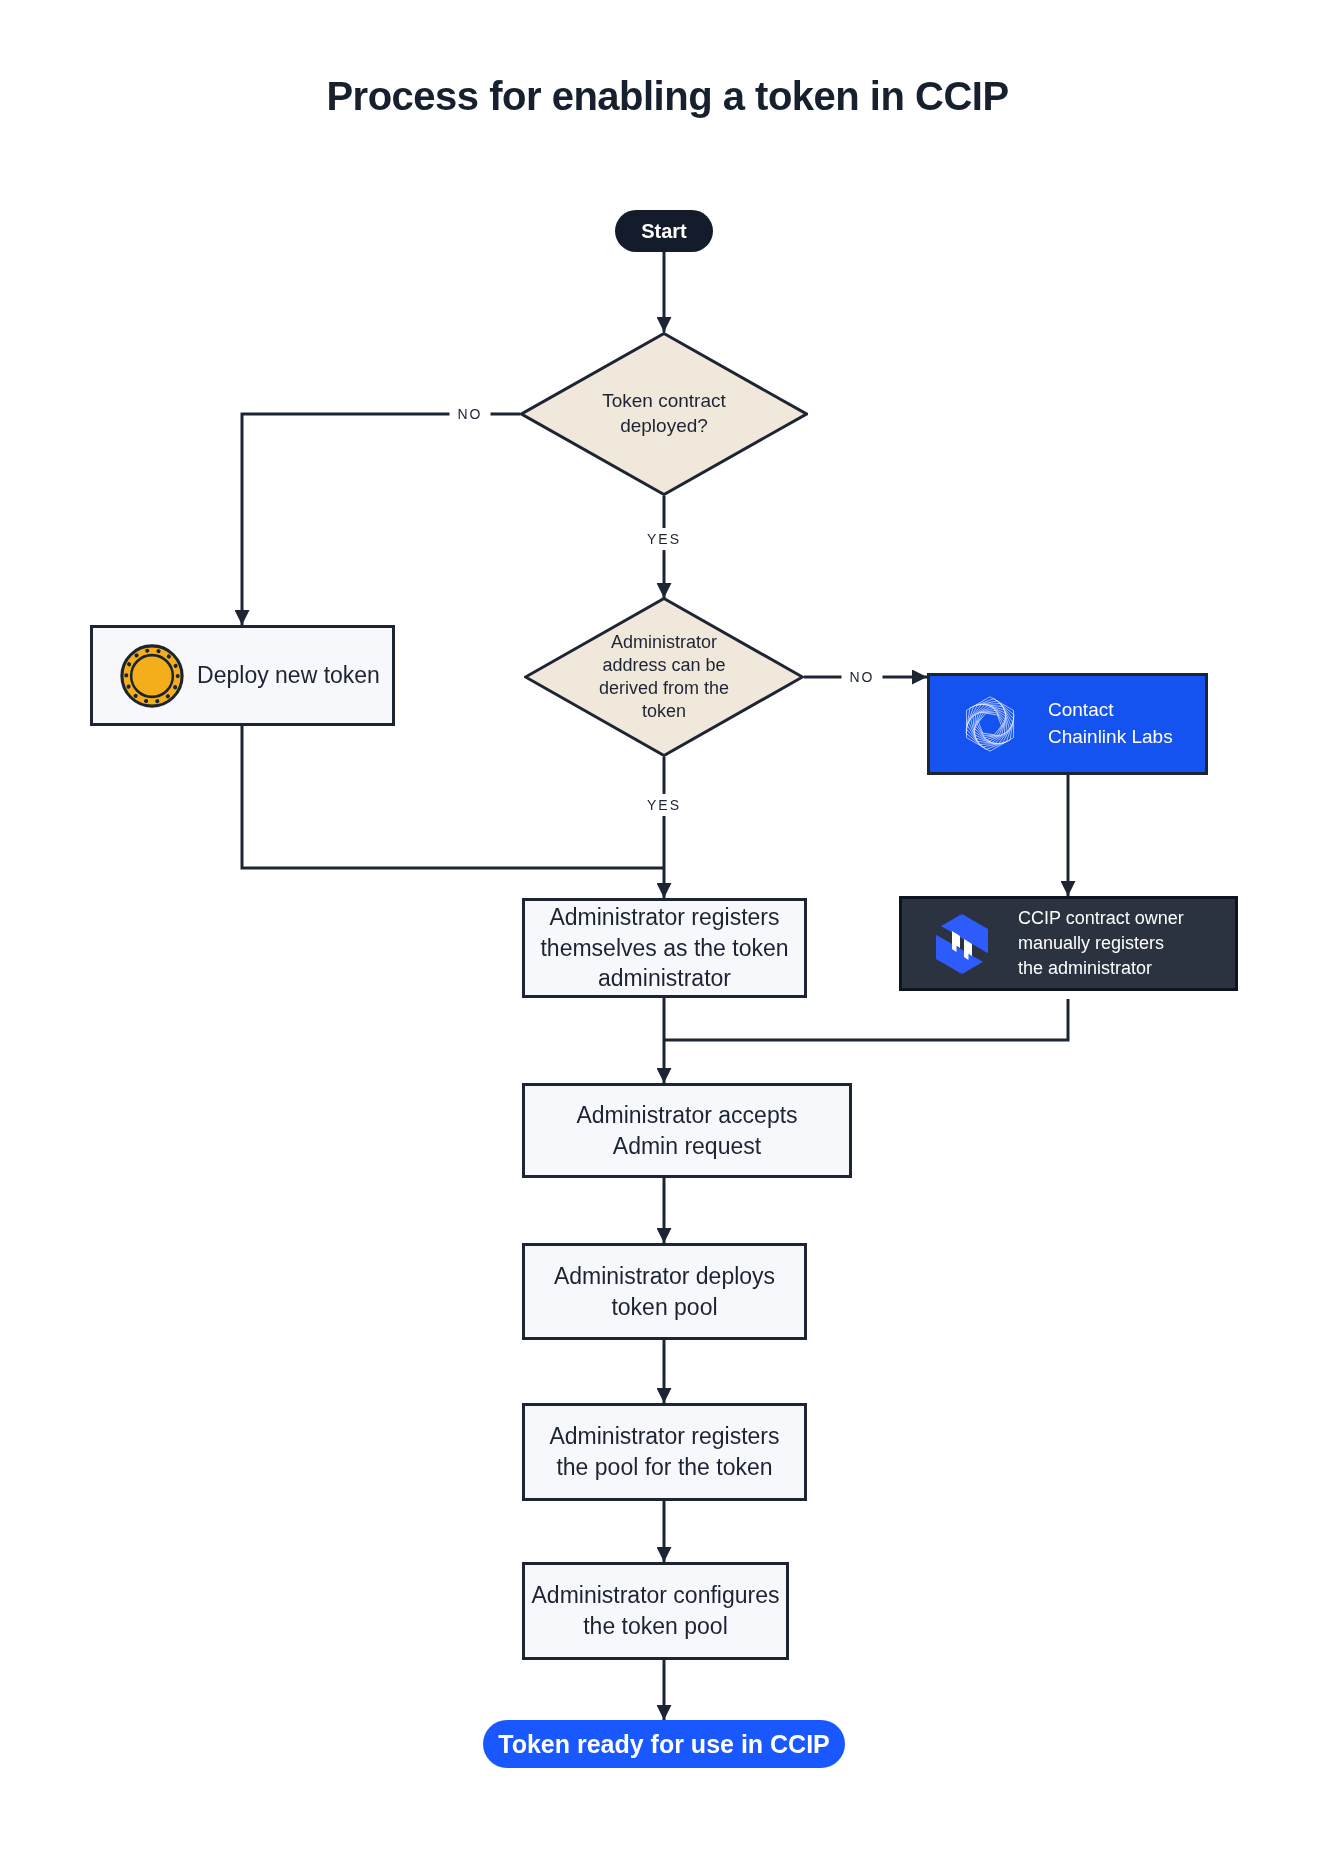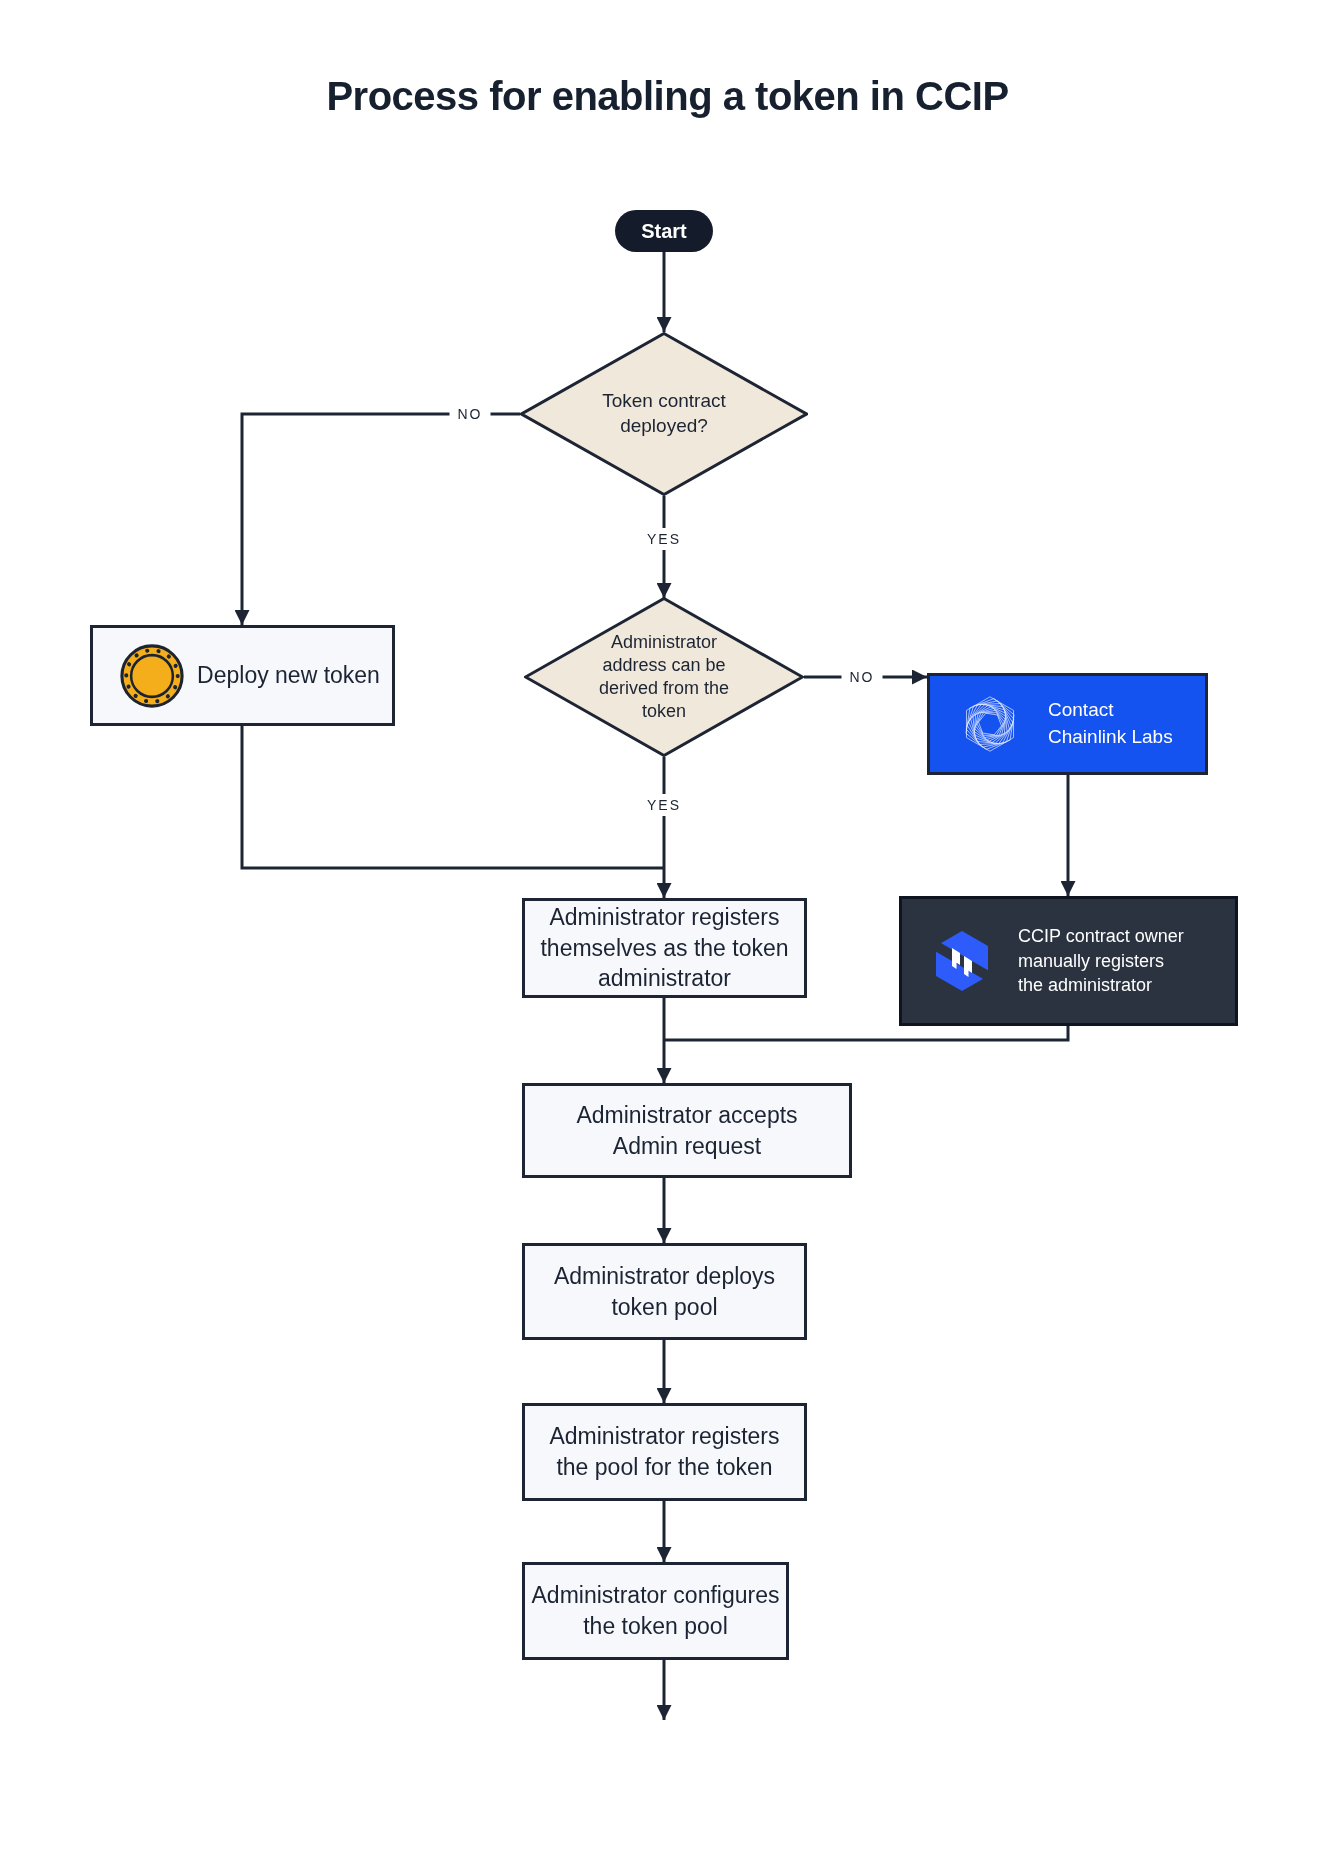--- a/index.html
+++ b/index.html
@@ -20,21 +20,21 @@
   .d2-shape,.d2-label{left:524px;top:597px;width:280px;height:160px;}
   .d2-label{font-size:18px;line-height:1.28;}
   .box{background:#f6f8fc;border:3px solid #1d2433;display:flex;align-items:center;justify-content:center;
        text-align:center;white-space:pre-line;font-size:23px;line-height:1.33;color:#1c2433;}
   .box-deploy{left:90px;top:625px;width:305px;height:101px;justify-content:flex-start;padding-left:26px;}
   .box-deploy .lbl{flex:1;text-align:center;}
   .box-contact{left:927px;top:625px;width:281px;height:102px;background:#1553f0;border:3px solid #1d2433;
                color:#fff;display:flex;align-items:center;justify-content:flex-start;padding-left:30px;
                font-size:19px;line-height:1.4;white-space:pre-line;text-align:left;margin-top:48px;}
   .box-contact .lbl{margin-left:28px;}
-  .box-dark{left:899px;top:896px;width:339px;height:130px;background:#2a333f;border:3px solid #0f1520;
+  .box-dark{left:899px;top:896px;width:339px;height:95px;background:#2a333f;border:3px solid #0f1520;
             color:#fff;display:flex;align-items:center;justify-content:flex-start;padding-left:28px;
             font-size:18px;line-height:1.38;white-space:pre-line;text-align:left;}
   .box-dark .lbl{margin-left:24px;}
   .b1{left:522px;top:898px;width:285px;height:100px;}
   .b2{left:522px;top:1083px;width:330px;height:95px;}
   .b3{left:522px;top:1243px;width:285px;height:97px;}
   .b4{left:522px;top:1403px;width:285px;height:98px;}
   .b5{left:522px;top:1562px;width:267px;height:98px;}
   .pill-end{left:483px;top:1720px;width:362px;height:48px;background:#1a58ff;border-radius:24px;
             display:flex;align-items:center;justify-content:center;color:#fff;
@@ -146,19 +146,20 @@
 
   <div class="node box b2">Administrator accepts
 Admin request</div>
   <div class="node box b3">Administrator deploys
 token pool</div>
   <div class="node box b4">Administrator registers
 the pool for the token</div>
   <div class="node box b5">Administrator configures
 the token pool</div>
 
+  <div class="node pill-end">Token ready for use in CCIP</div>
 
   <div class="edge-label no1">NO</div>
   <div class="edge-label yes1">YES</div>
   <div class="edge-label no2">NO</div>
   <div class="edge-label yes2">YES</div>
 
 </div>
 
 </body></html>

